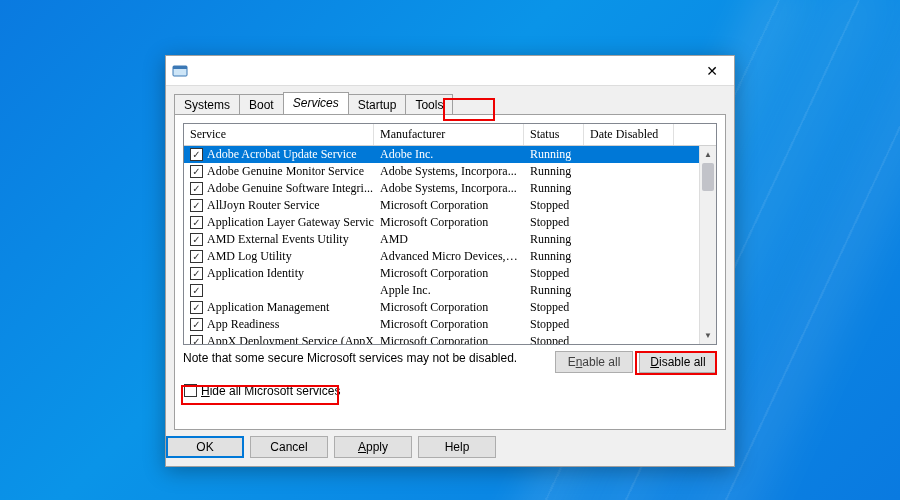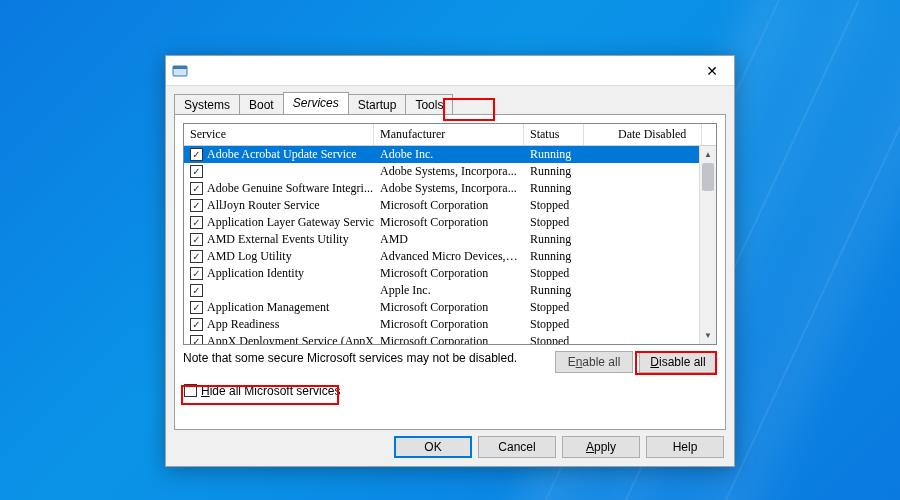--- a/index.html
+++ b/index.html
@@ -120,21 +120,21 @@
   .cb {
     width: 13px; height: 13px; border:1px solid #333; background:#fff;
     display:inline-flex; align-items:center; justify-content:center; font-size:10px; line-height:1;
     flex: 0 0 auto; color:#333;
   }
   .row.sel .cb { background:#fff; color:#333; }
 
   .col-svc  { width: 190px; }
   .col-mfr  { width: 150px; }
   .col-stat { width: 60px; }
-  .col-dd   { width: 90px; margin-left: 28px; }
+  .col-dd   { width: 90px; }
 
   .scroll-track {
     position: absolute; right:0; top:0; bottom:0; width:17px; background:#f0f0f0;
     border-left:1px solid #ddd;
   }
   .scroll-arrow { height:17px; display:flex;align-items:center;justify-content:center; font-size:8px; color:#555; }
   .scroll-thumb { position:absolute; top:17px; left:2px; right:2px; height:28px; background:#c2c3c9; border-radius:2px; }
 
   .note-row {
     margin-top: 6px;
@@ -163,21 +163,21 @@
     align-items: flex-start;
     gap: 4px;
     font-size: 12px;
     width: fit-content;
     padding: 1px 4px 1px 1px;
   }
   .hide-cb { width:13px; height:13px; border:1px solid #333; background:#fff; display:inline-block; }
 
   .bottom-buttons {
     display: flex;
-    justify-content: flex-end;
+    justify-content: flex-start;
     gap: 6px;
     padding: 0 10px 8px 0;
   }
   .bottom-buttons .btn { min-width: 78px; background:#e1e1e1; }
   .bottom-buttons .btn.default { border-color:#0078d7; box-shadow: inset 0 0 0 1px #0078d7; }
 
   .red-box { position:absolute; border:2px solid #e00; pointer-events:none; }
 
   .u { text-decoration: underline; }
 </style>
@@ -224,20 +224,21 @@
                 <span class="cb">✓</span>
                 <span>Adobe Acrobat Update Service</span>
               </div>
               <div class="col-mfr">Adobe Inc.</div>
               <div class="col-stat">Running</div>
               <div class="col-dd"></div>
             </div>
             <div class="row">
               <div class="col-svc cb-cell">
                 <span class="cb">✓</span>
+                <span>Adobe Genuine Monitor Service</span>
               </div>
               <div class="col-mfr">Adobe Systems, Incorpora...</div>
               <div class="col-stat">Running</div>
               <div class="col-dd"></div>
             </div>
             <div class="row">
               <div class="col-svc cb-cell">
                 <span class="cb">✓</span>
                 <span>Adobe Genuine Software Integri...</span>
               </div>

